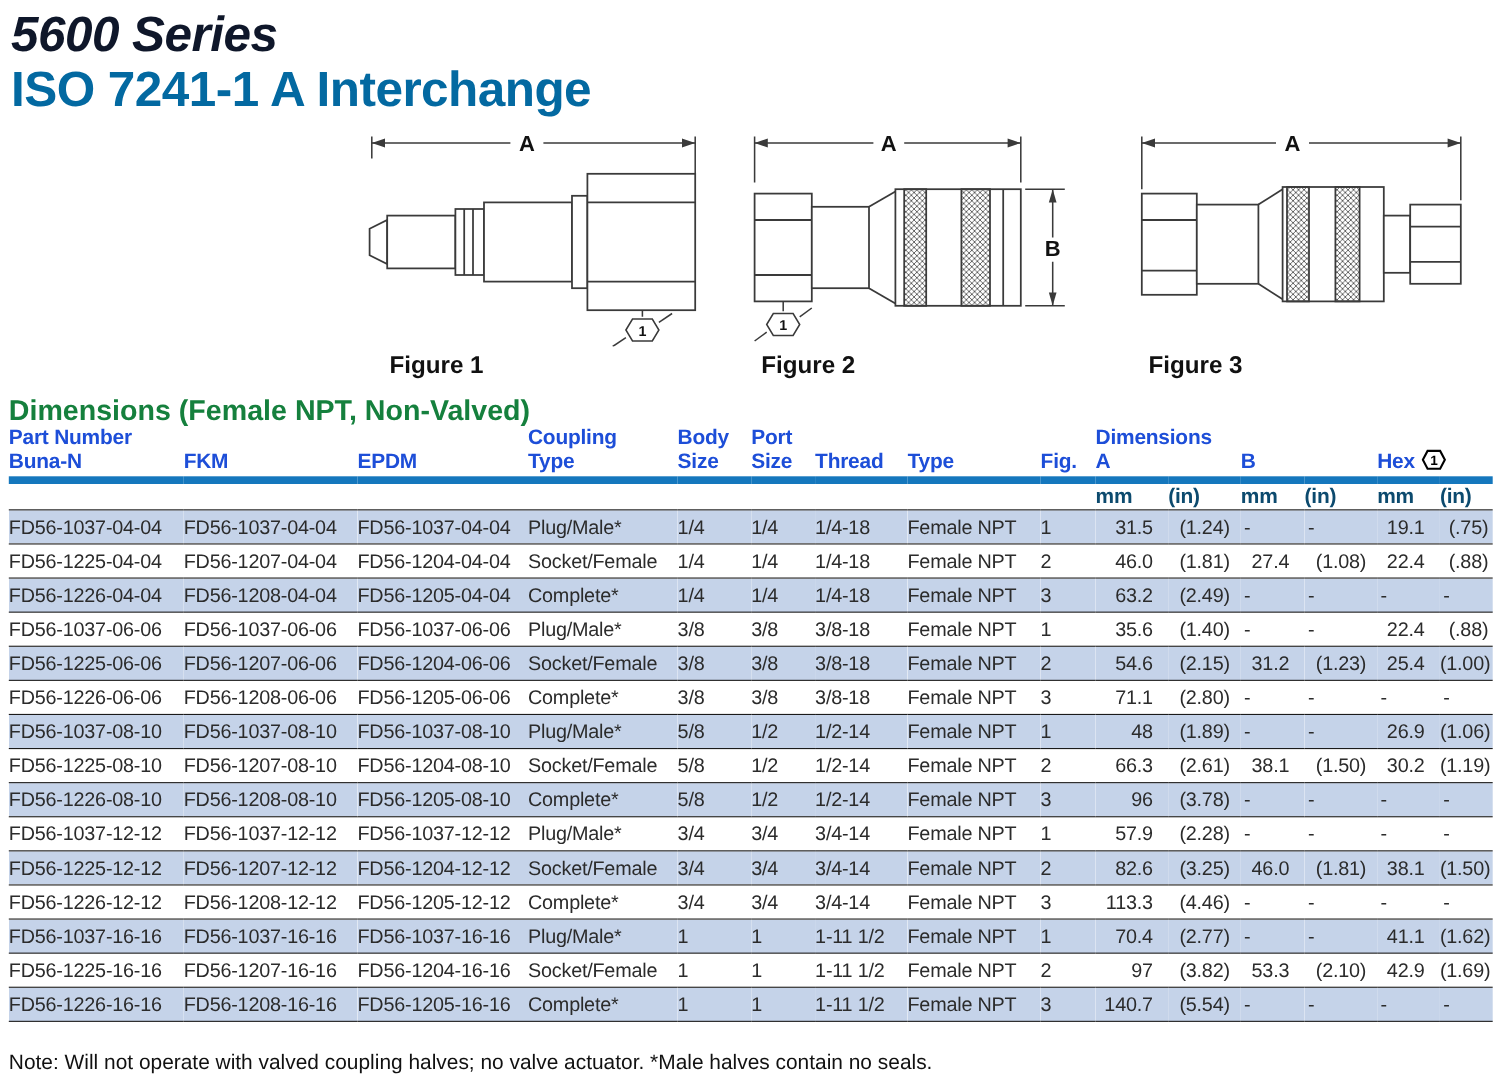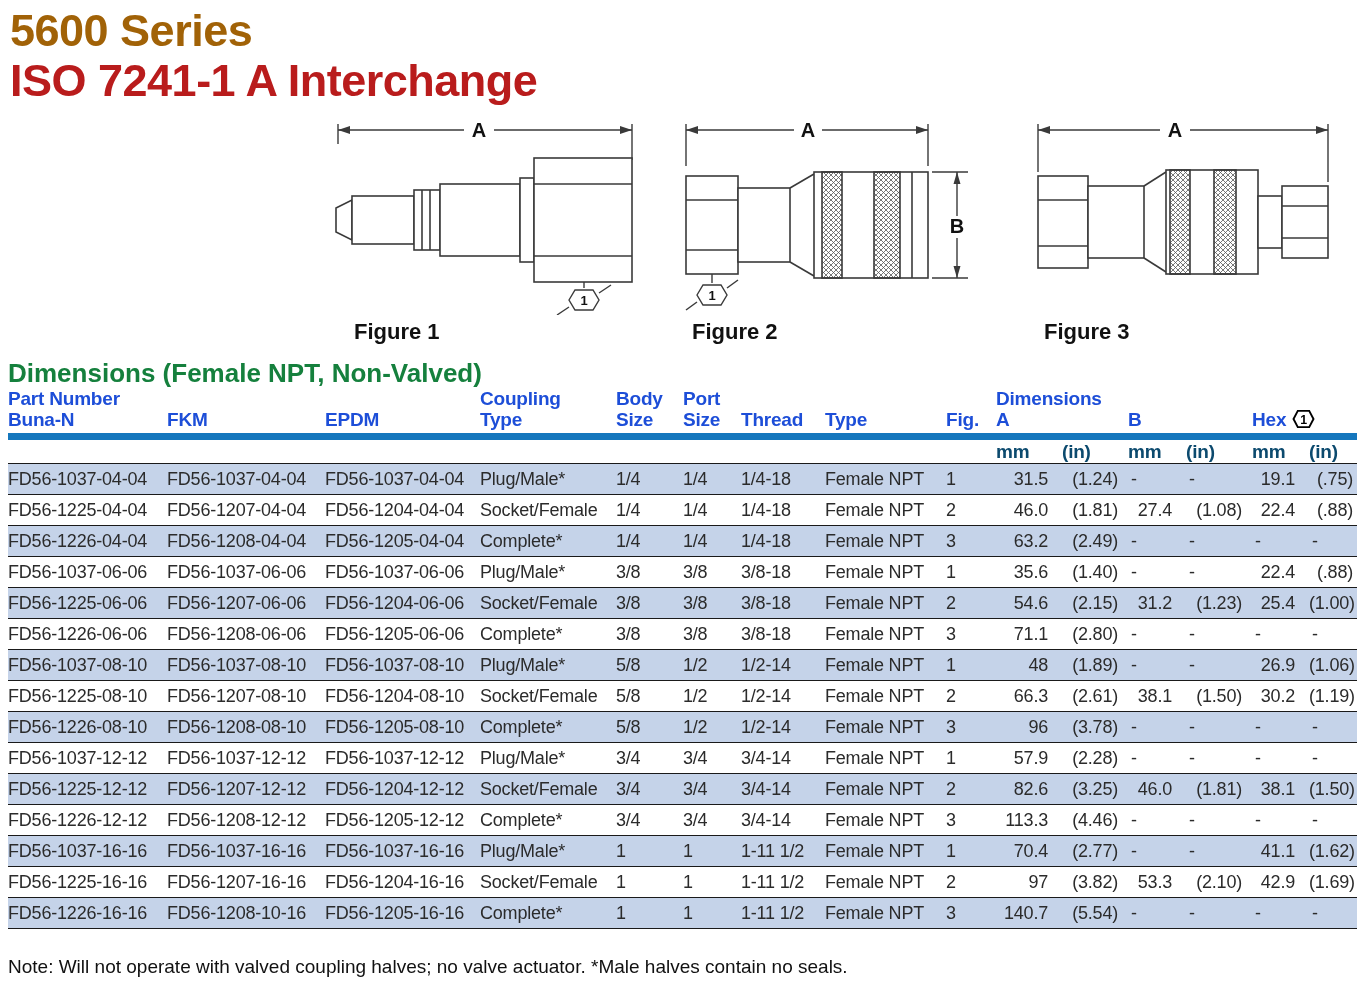--- a/index.html
+++ b/index.html
@@ -3,22 +3,22 @@
 <meta charset="utf-8">
 <style>
   * { margin:0; padding:0; box-sizing:border-box; }
   body { background:#fff; }
   .page {
     position:relative; width:1365px; height:986px; background:#ffffff;
     font-family:"Liberation Sans", sans-serif; color:#1a1a1a; overflow:hidden;
   }
   
   .title-block { position:absolute; left:10px; top:6px; }
-  .title-line1 { font-size:45px; font-weight:bold; letter-spacing:-0.5px; color:#a16207; line-height:1.1; }
-  .title-line2 { font-size:45px; font-weight:bold; letter-spacing:-0.5px; color:#b91c1c; line-height:1.1; }
+  .title-line1 { font-size:45px; font-weight:bold; letter-spacing:-0.5px; color:#0f172a; line-height:1.1;font-style:italic; }
+  .title-line2 { font-size:45px; font-weight:bold; letter-spacing:-0.5px; color:#0369a1; line-height:1.1; }
   
   .figure { position:absolute; top:120px; }
   .fig1 { left:322px; } .fig2 { left:676px; } .fig3 { left:1028px; }
   .figure svg { display:block; }
   .fig-caption { font-size:22px; font-weight:bold; color:#111; margin-top:4px; }
   .fig1 .fig-caption { margin-left:32px; } .fig2 .fig-caption { margin-left:16px; } .fig3 .fig-caption { margin-left:16px; }
   
   .section-title { position:absolute; left:8px; top:358px; font-size:26px; font-weight:bold; color:#15803d; }
   
   table.dim { position:absolute; left:8px; top:388px; width:1349px; border-collapse:collapse; table-layout:fixed; }
@@ -472,21 +472,21 @@
           <td>2</td>
           <td class="num">97</td>
           <td class="num">(3.82)</td>
           <td class="num">53.3</td>
           <td class="num">(2.10)</td>
           <td class="num">42.9</td>
           <td class="num">(1.69)</td>
         </tr>
         <tr class="hl">
           <td>FD56-1226-16-16</td>
-          <td>FD56-1208-10-16</td>
+          <td>FD56-1208-16-16</td>
           <td>FD56-1205-16-16</td>
           <td>Complete*</td>
           <td>1</td>
           <td>1</td>
           <td>1-11 1/2</td>
           <td>Female NPT</td>
           <td>3</td>
           <td class="num">140.7</td>
           <td class="num">(5.54)</td>
           <td class="dash">-</td>

